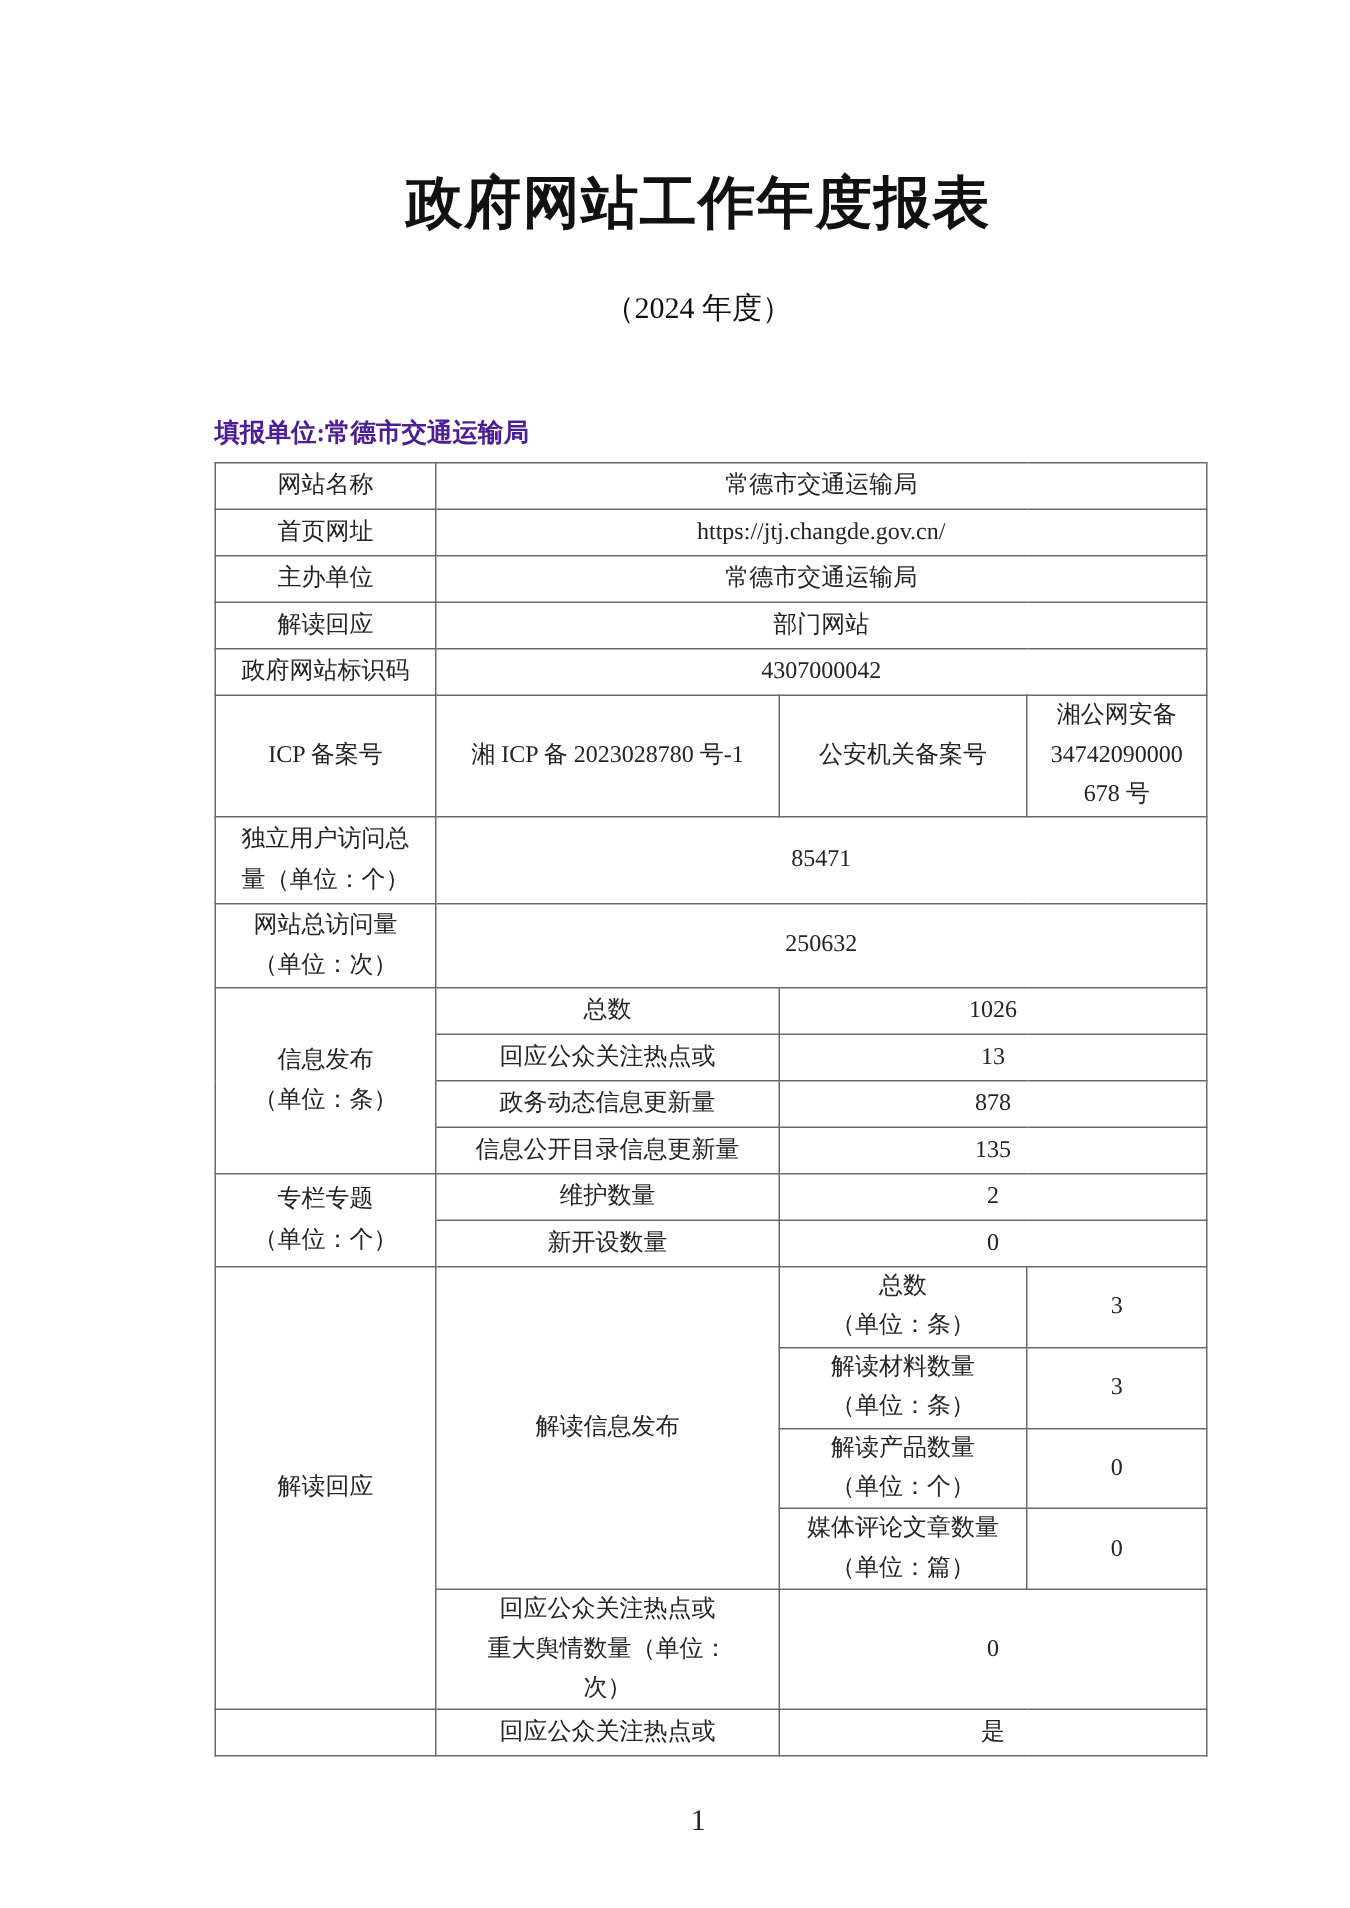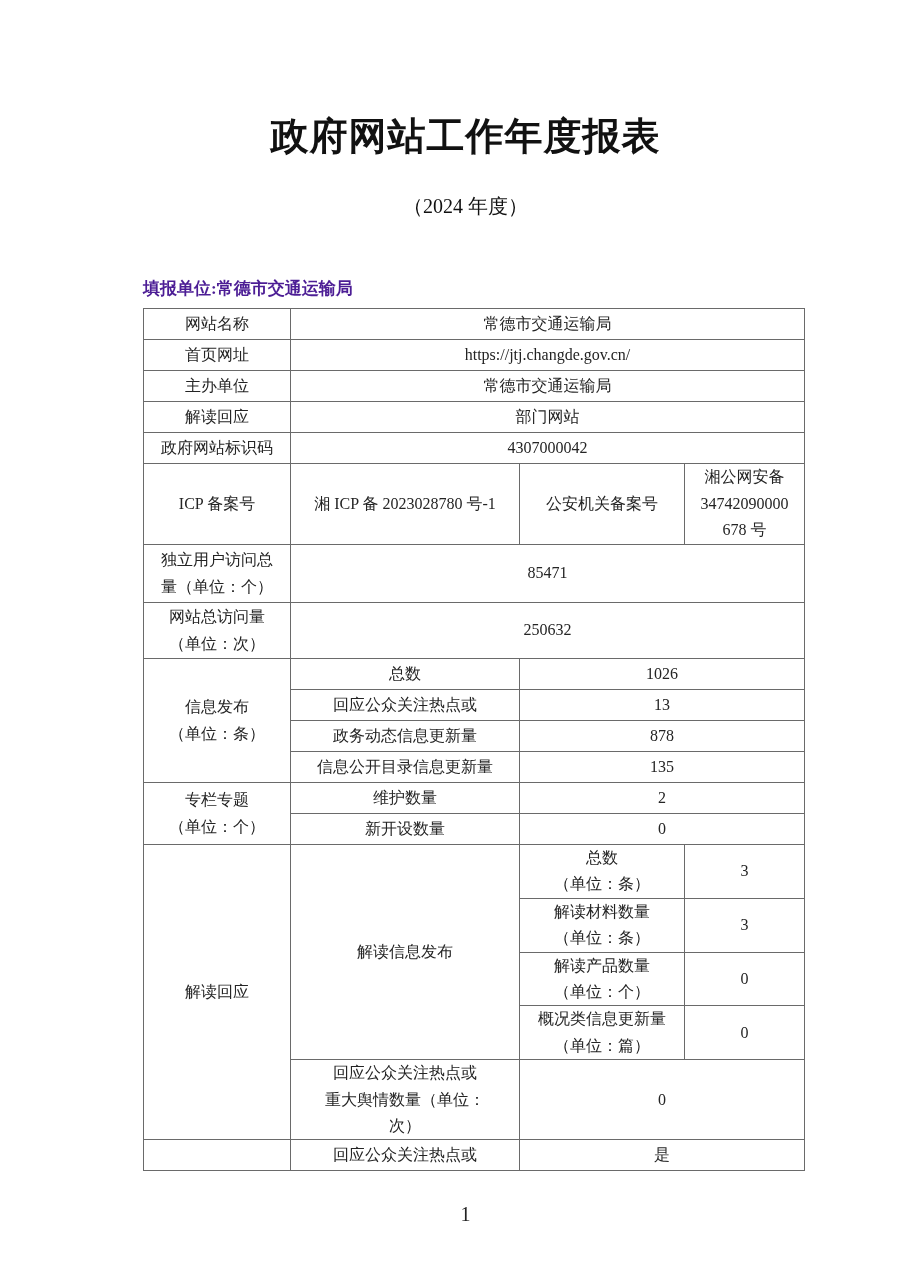--- a/index.html
+++ b/index.html
@@ -173,21 +173,21 @@
       <td>解读材料数量
 （单位：条）</td>
       <td>3</td>
     </tr>
     <tr class="h52">
       <td>解读产品数量
 （单位：个）</td>
       <td>0</td>
     </tr>
     <tr class="h52">
-      <td>概况类信息更新量
+      <td>媒体评论文章数量
 （单位：篇）</td>
       <td>0</td>
     </tr>
 
     <tr class="h80">
       <td>回应公众关注热点或
 重大舆情数量（单位：
 次）</td>
       <td colspan="2">0</td>
     </tr>

